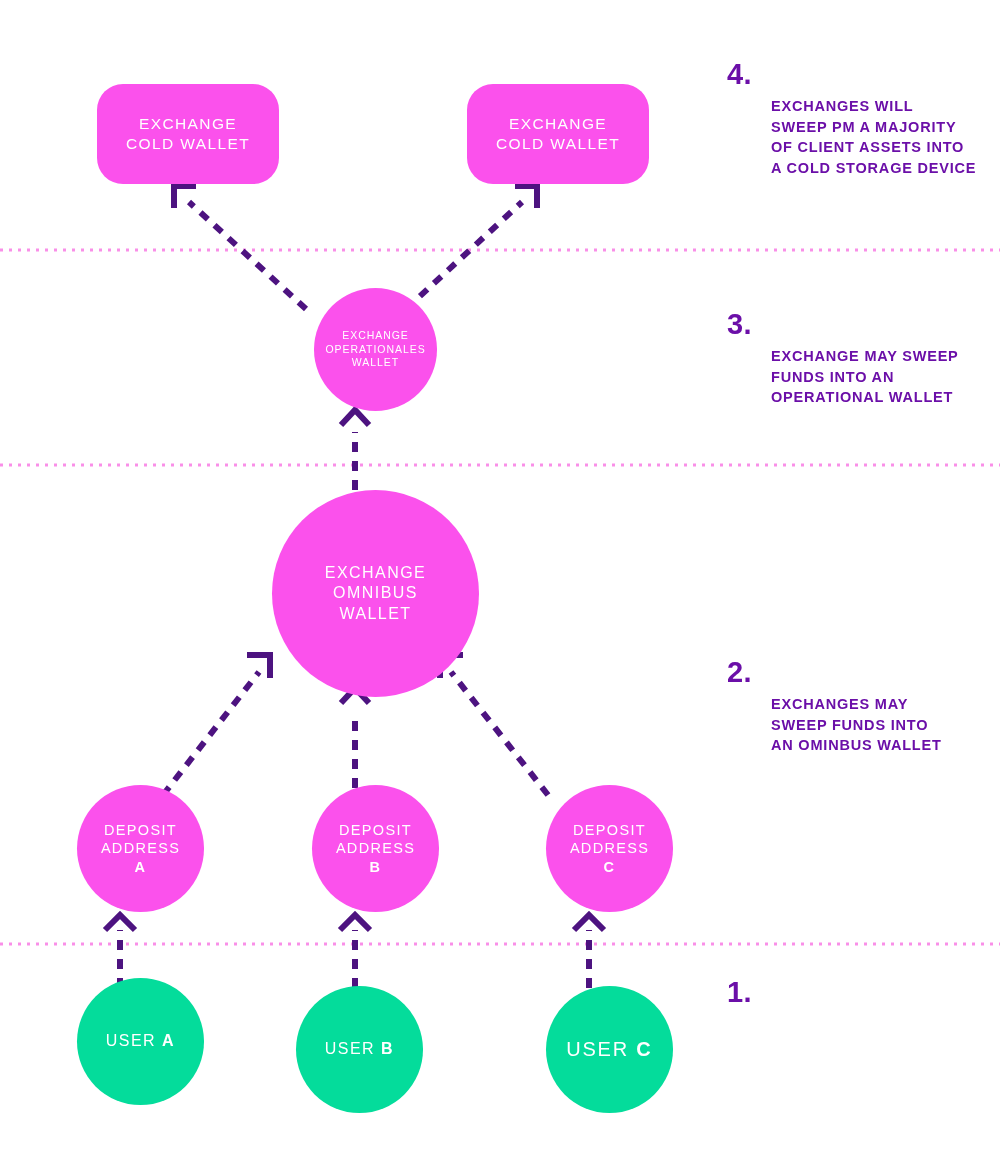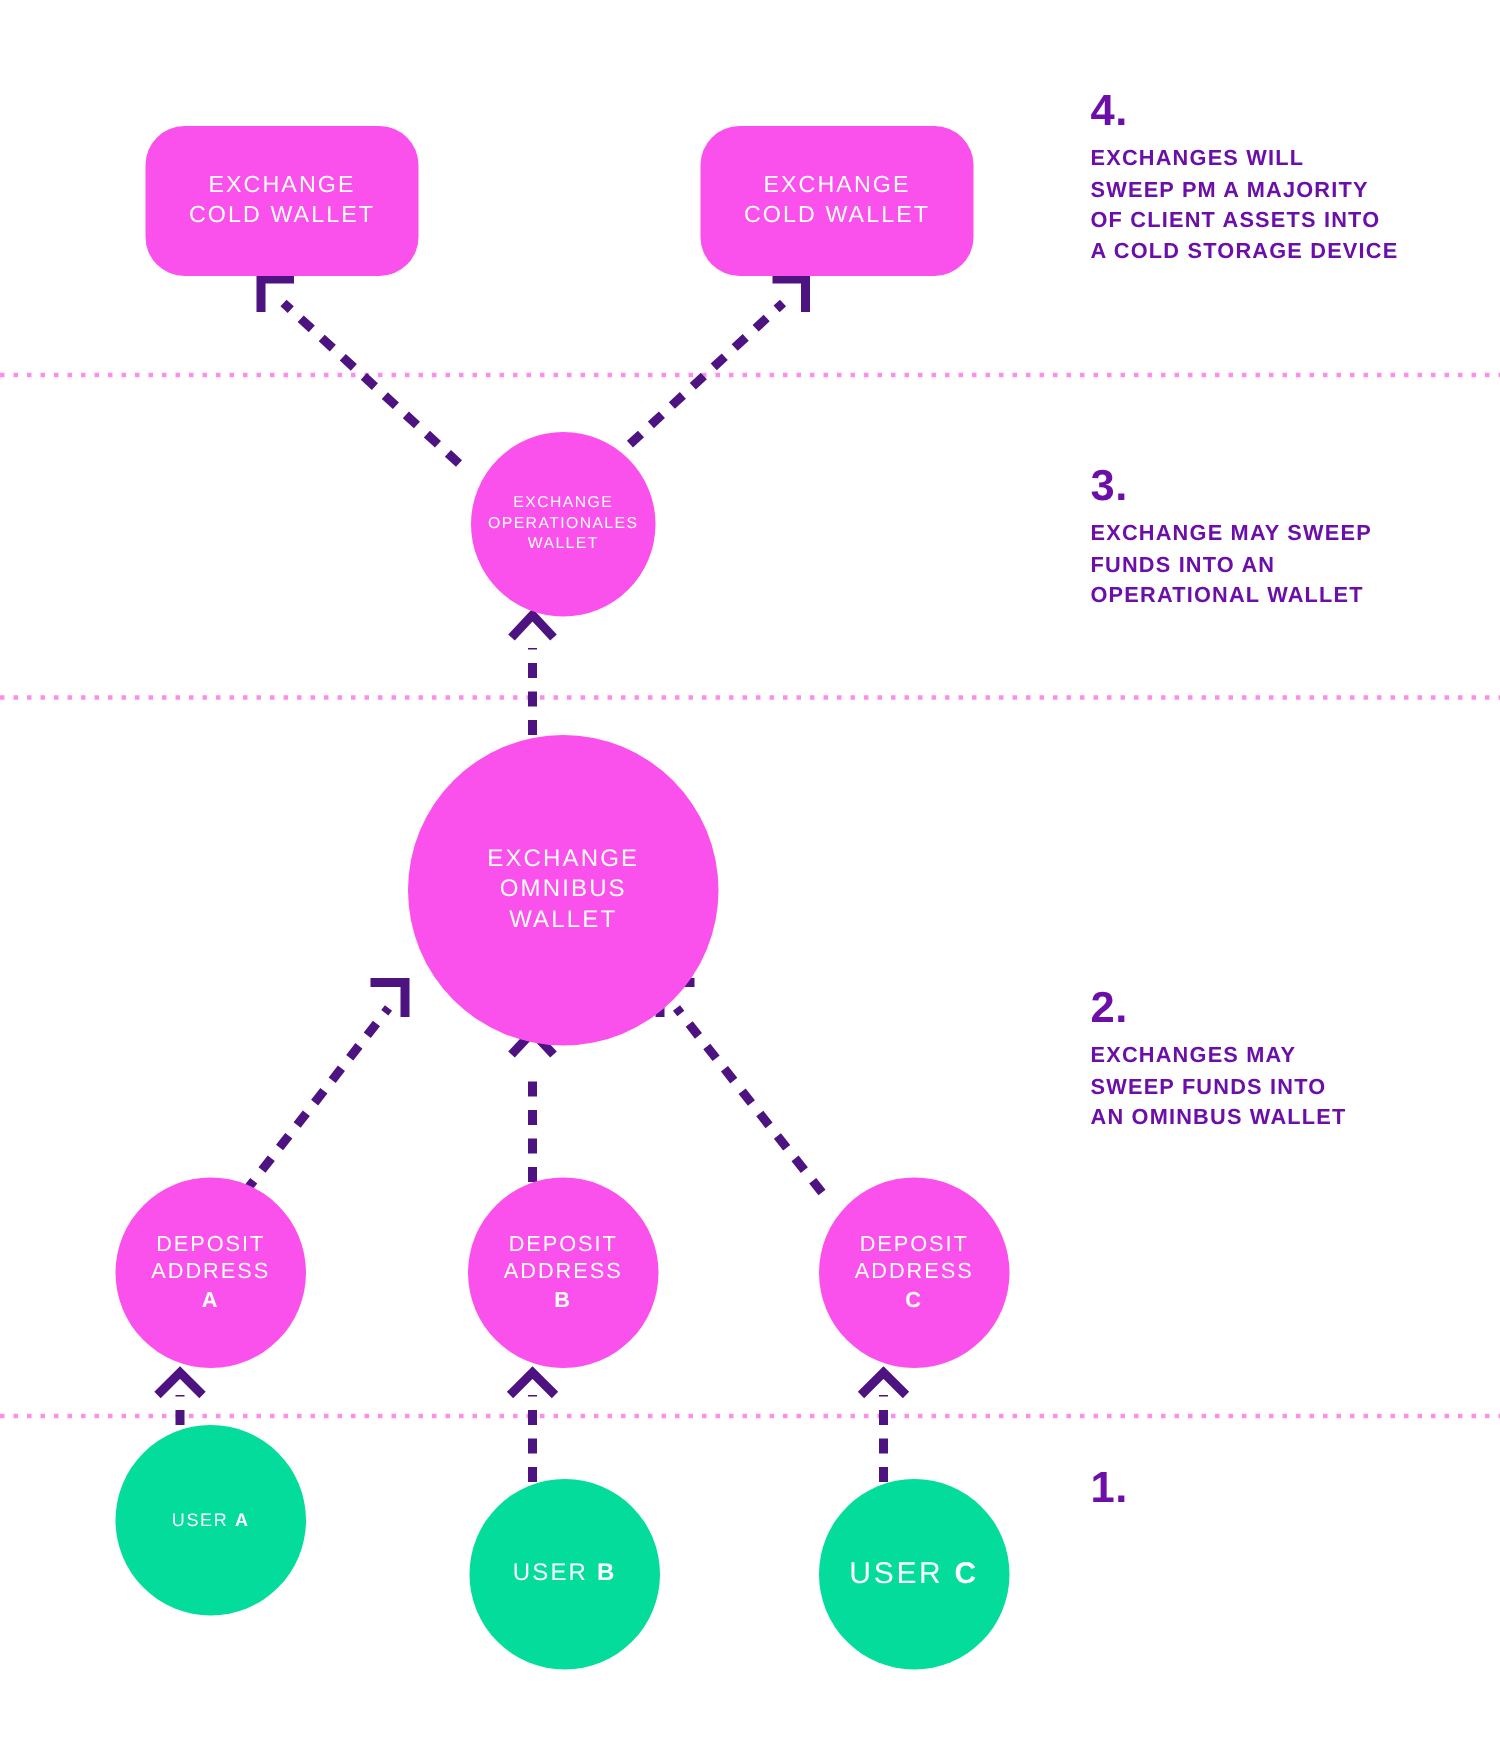--- a/index.html
+++ b/index.html
@@ -71,22 +71,22 @@
   #node-cold-wallet-2 { left: 447px; top: 84px;  width: 182px; height: 100px; font-size: 15.5px; }
 
   #node-operational-wallet { left: 294px; top: 288px; width: 123px; height: 123px; font-size: 10.5px; }
 
   #node-omnibus-wallet { left: 252px; top: 490px; width: 207px; height: 207px; font-size: 16px; }
 
   #node-deposit-a { left: 57px;  top: 785px; width: 127px; height: 127px; font-size: 14.5px; }
   #node-deposit-b { left: 292px; top: 785px; width: 127px; height: 127px; font-size: 14.5px; }
   #node-deposit-c { left: 526px; top: 785px; width: 127px; height: 127px; font-size: 14.5px; }
 
-  #node-user-a { left: 57px;  top: 950px; width: 127px; height: 127px; font-size: 12px; }
-  #node-user-b { left: 293px; top: 986px; width: 127px; height: 127px; font-size: 16px; }
+  #node-user-a { left: 57px;  top: 978px; width: 127px; height: 127px; font-size: 16px; }
+  #node-user-b { left: 276px; top: 986px; width: 127px; height: 127px; font-size: 16px; }
   #node-user-c { left: 526px; top: 986px; width: 127px; height: 127px; font-size: 20px; }
 
   
   .step {
     position: absolute;
     z-index: 3;
     color: #6b0fa8;
     width: 250px;
   }
   .step .step-number {
@@ -98,20 +98,21 @@
     margin-bottom: 7px;
   }
   .step .step-text {
     display: block;
     font-size: 14.5px;
     font-weight: 700;
     line-height: 1.43;
     letter-spacing: 0.055em;
     text-transform: uppercase;
     white-space: pre-line;
+    margin-left: 44px;
   }
 
   #step-4 { left: 727px; top: 60px; }
   #step-3 { left: 727px; top: 310px; }
   #step-2 { left: 727px; top: 658px; }
   #step-1 { left: 727px; top: 978px; }
 </style>
 </head>
 <body>
 

